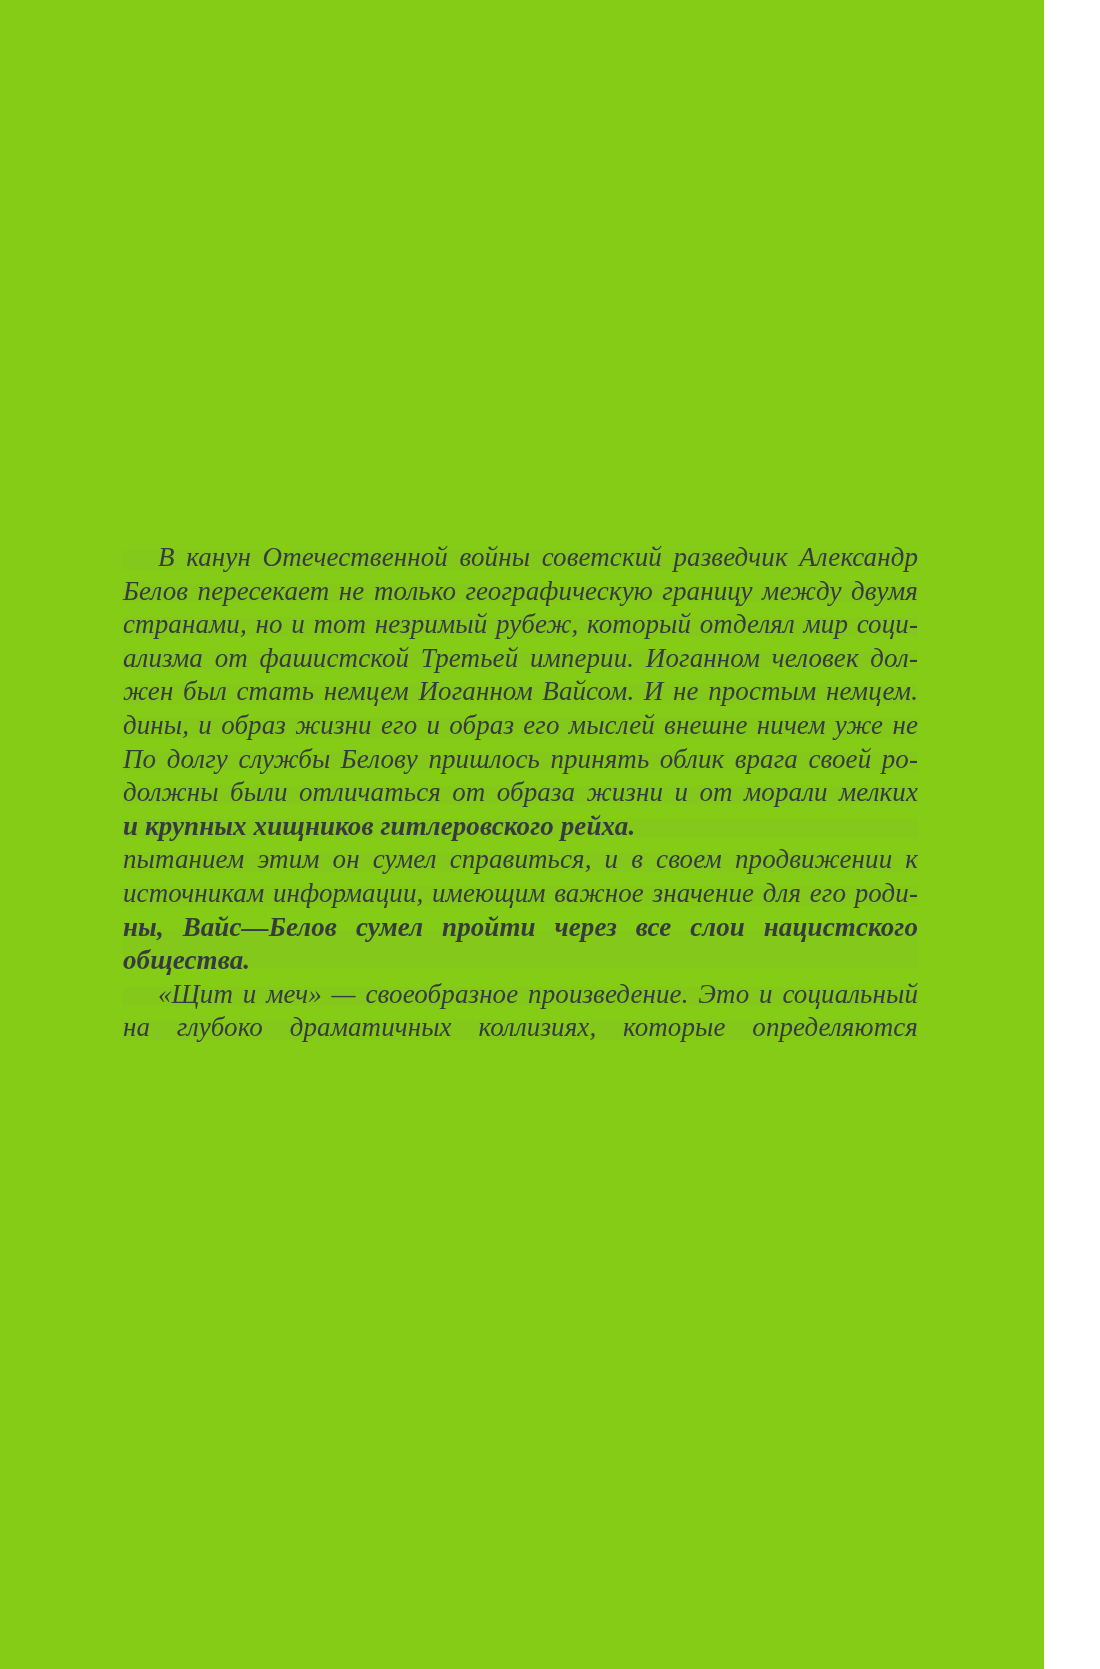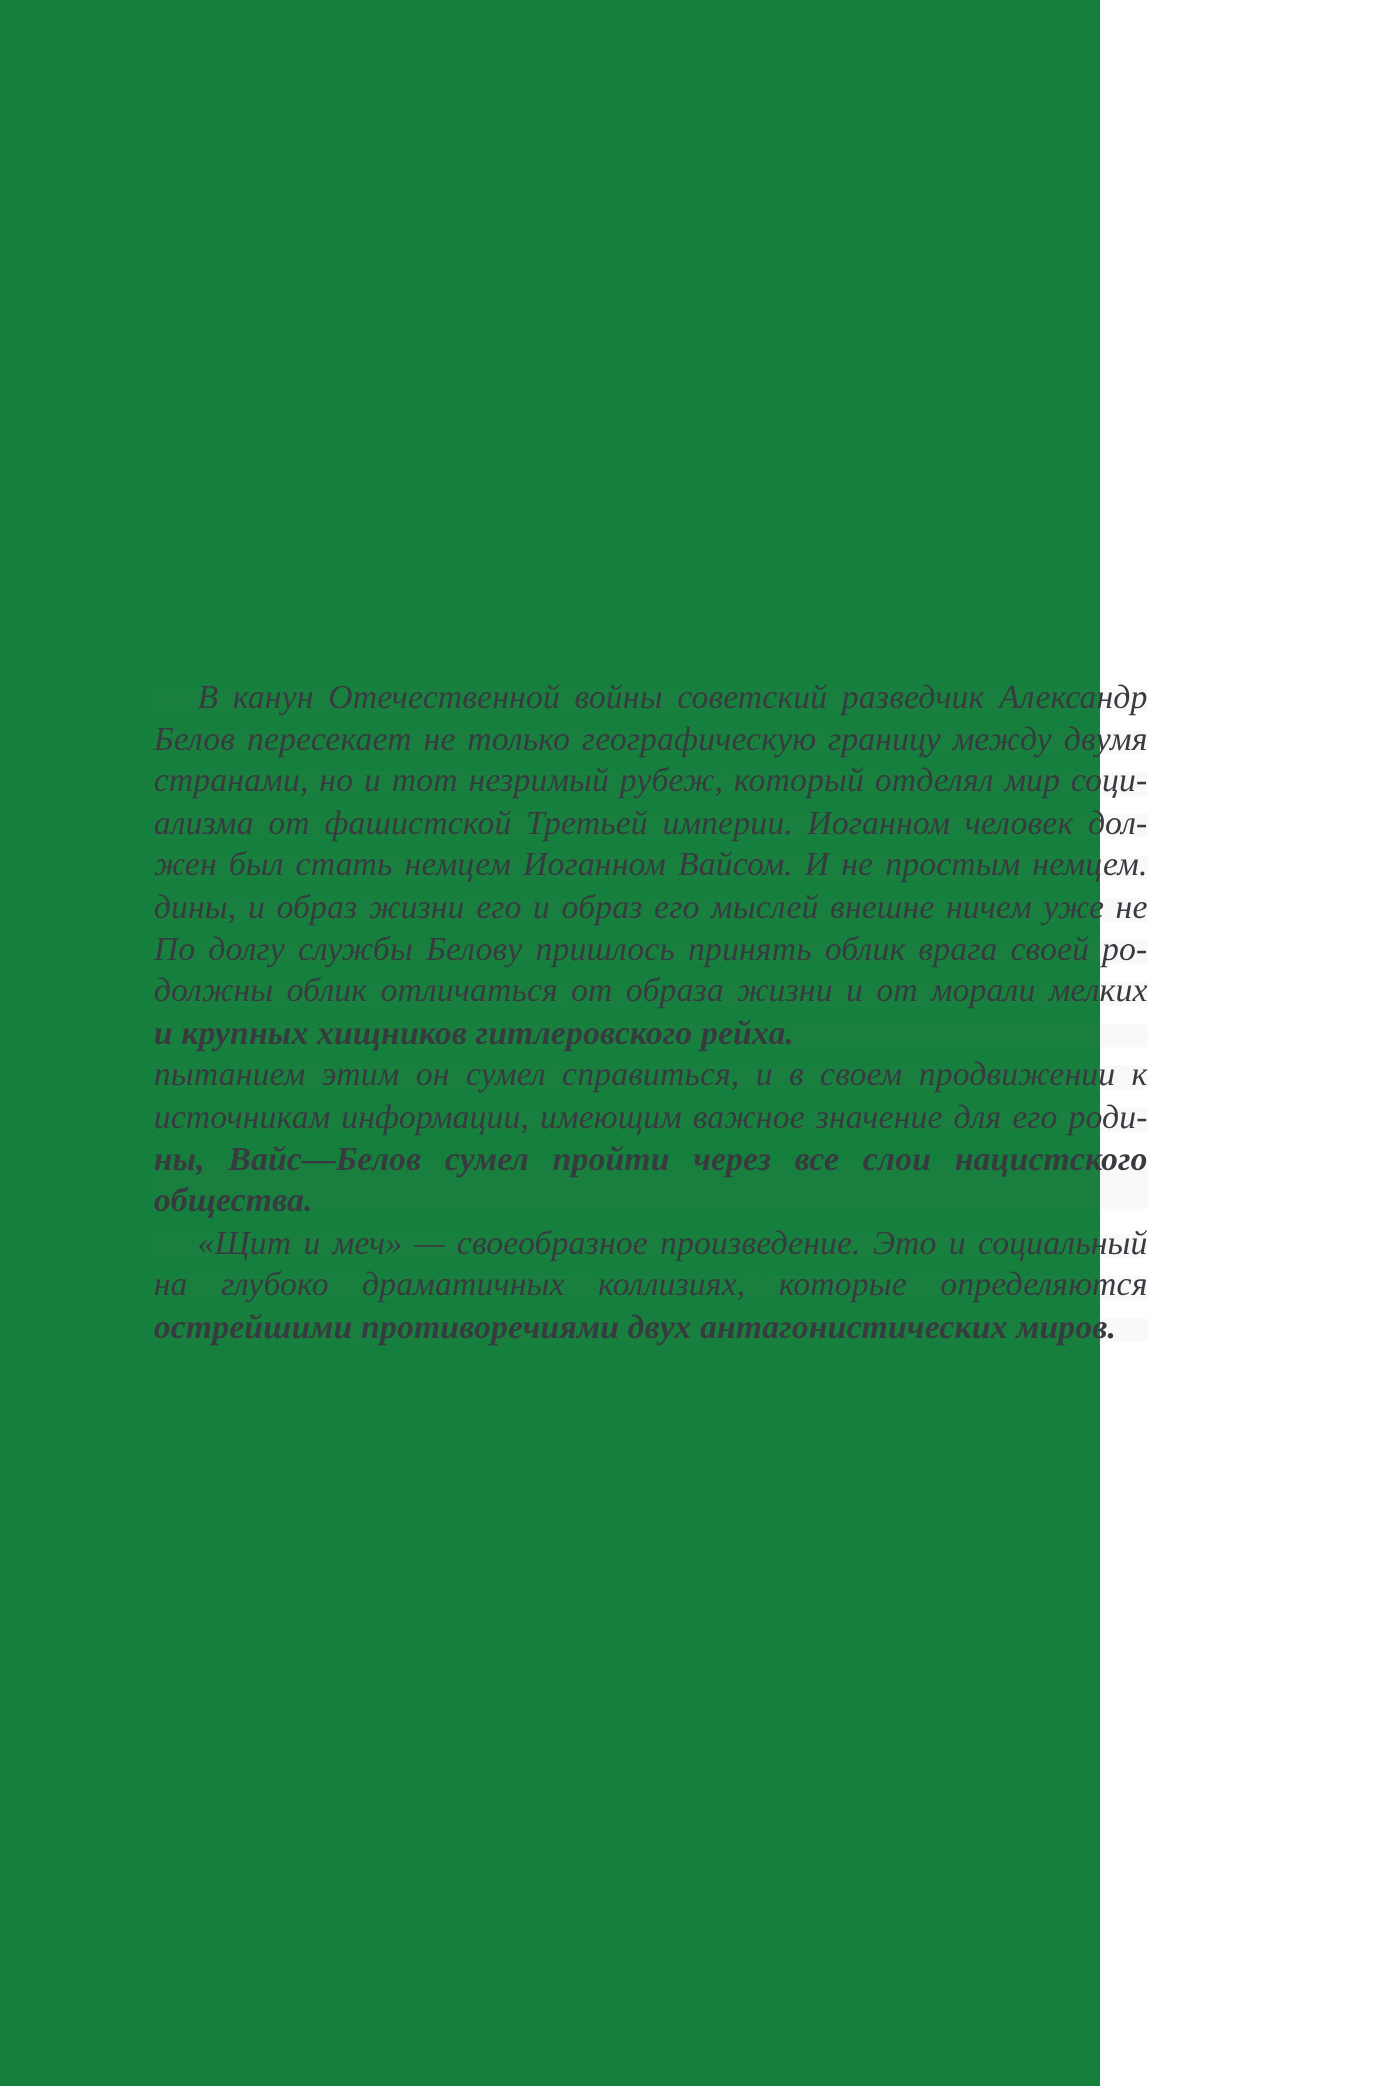--- a/index.html
+++ b/index.html
@@ -6,23 +6,24 @@
     margin: 0;
     padding: 0;
     width: 1100px;
     height: 1669px;
     overflow: hidden;
     background: #ffffff;
   }
   .page {
     position: absolute;
     left: 0; top: 0;
-    width: 880px;
+    width: 1032px;
     height: 1669px;
-    background: #15803d;
+    background: #84cc16;
+    padding-left: 12px;
   }
   .textblock {
     position: absolute;
     left: 123px;
     top: 541px;
     width: 795px;
     font-family: "Liberation Serif", "DejaVu Serif", serif;
     font-style: italic;
     font-size: 27px;
     line-height: 33.6px;
@@ -52,30 +53,29 @@
   <div class="textblock">
 
     <div class="para">
       <div class="line first">В канун Отечественной войны советский разведчик Александр</div>
       <div class="line">Белов пересекает не только географическую границу между двумя</div>
       <div class="line">странами, но и тот незримый рубеж, который отделял мир соци-</div>
       <div class="line">ализма от фашистской Третьей империи. Иоганном человек дол-</div>
       <div class="line">жен был стать немцем Иоганном Вайсом. И не простым немцем.</div>
       <div class="line">дины, и образ жизни его и образ его мыслей внешне ничем уже не</div>
       <div class="line">По долгу службы Белову пришлось принять облик врага своей ро-</div>
-      <div class="line">должны облик отличаться от образа жизни и от морали мелких</div>
+      <div class="line">должны были отличаться от образа жизни и от морали мелких</div>
       <div class="line last">и крупных хищников гитлеровского рейха.</div>
     </div>
 
     <div class="para">
       <div class="line">пытанием этим он сумел справиться, и в своем продвижении к</div>
       <div class="line">источникам информации, имеющим важное значение для его роди-</div>
       <div class="line last">ны, Вайс—Белов сумел пройти через все слои нацистского общества.</div>
     </div>
 
     <div class="para">
       <div class="line first">«Щит и меч» — своеобразное произведение. Это и социальный</div>
       <div class="line">на глубоко драматичных коллизиях, которые определяются</div>
-      <div class="line last">острейшими противоречиями двух антагонистических миров.</div>
     </div>
 
   </div>
 </div>
 
 </body></html>

